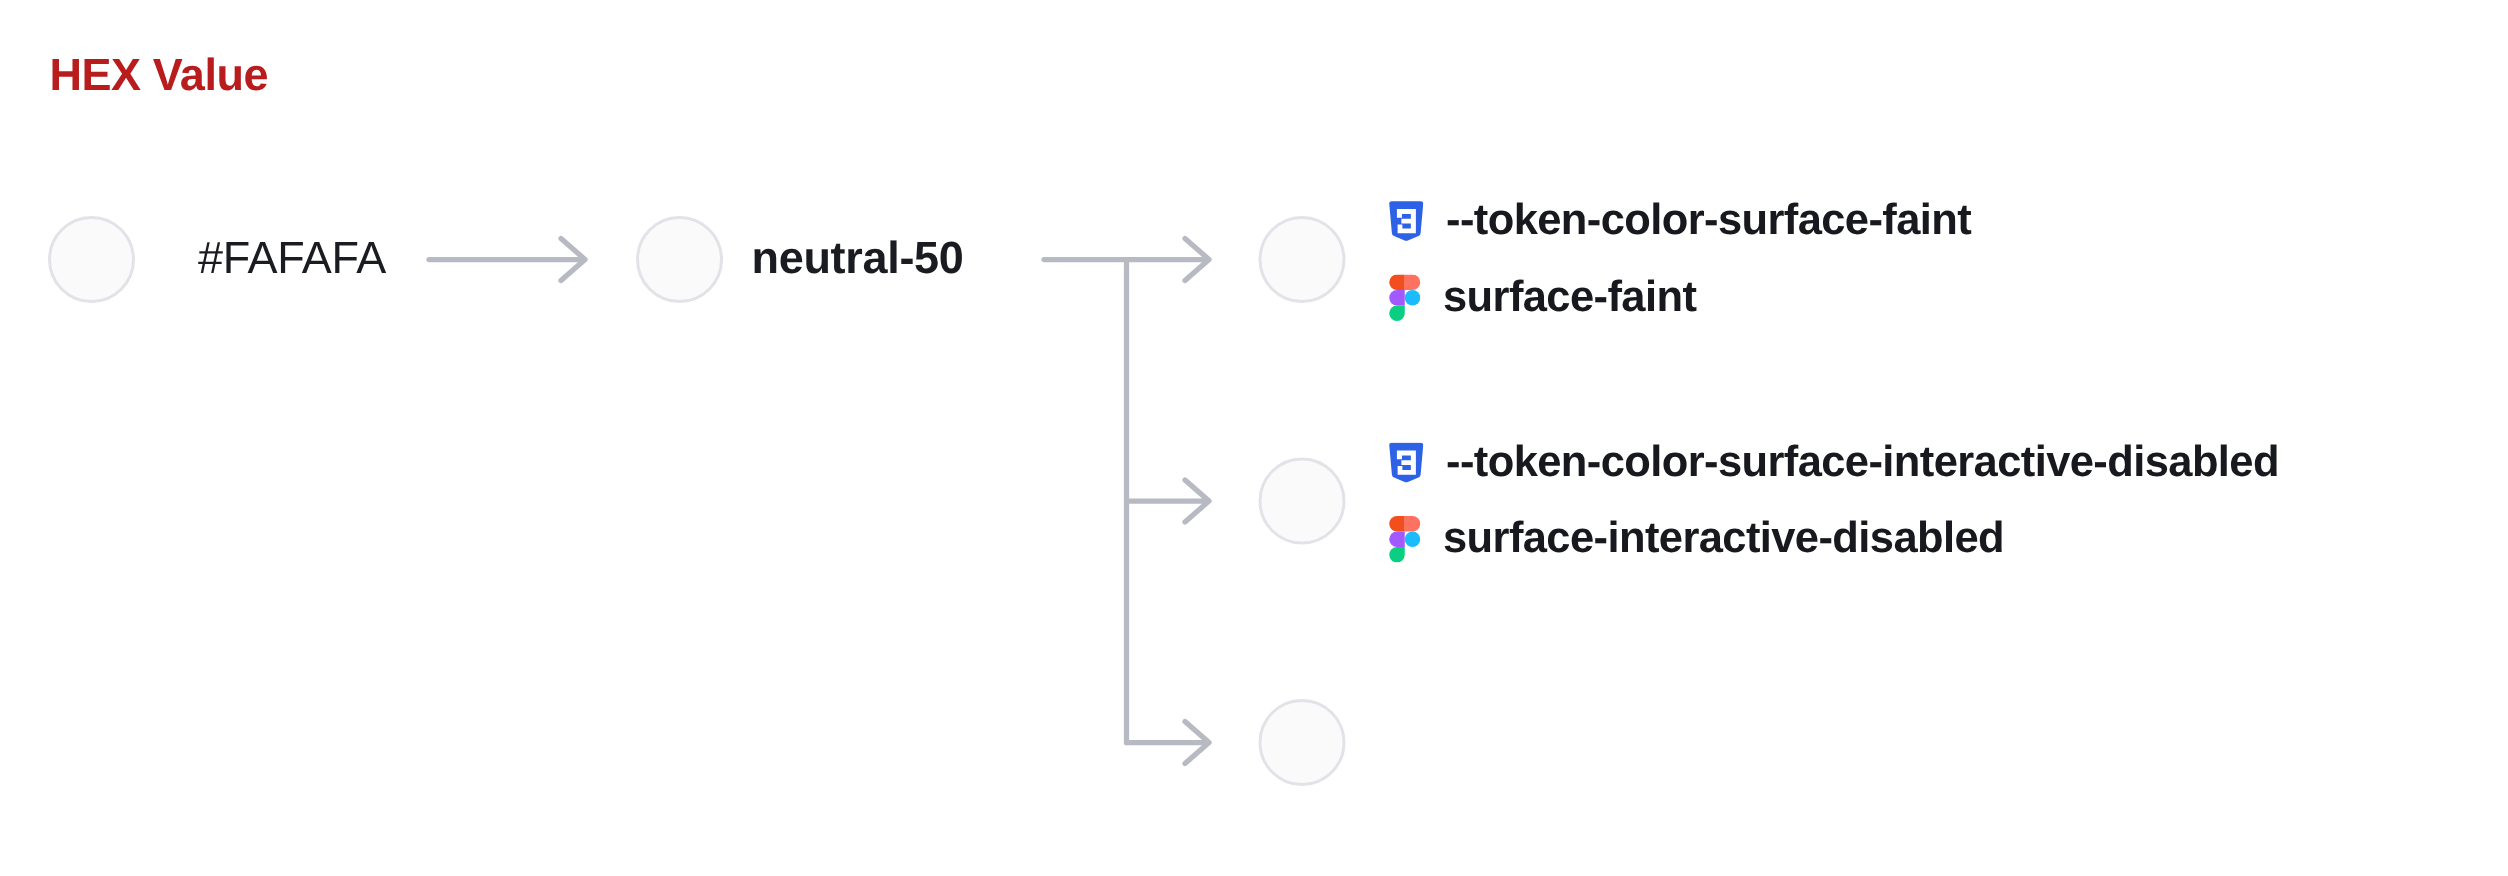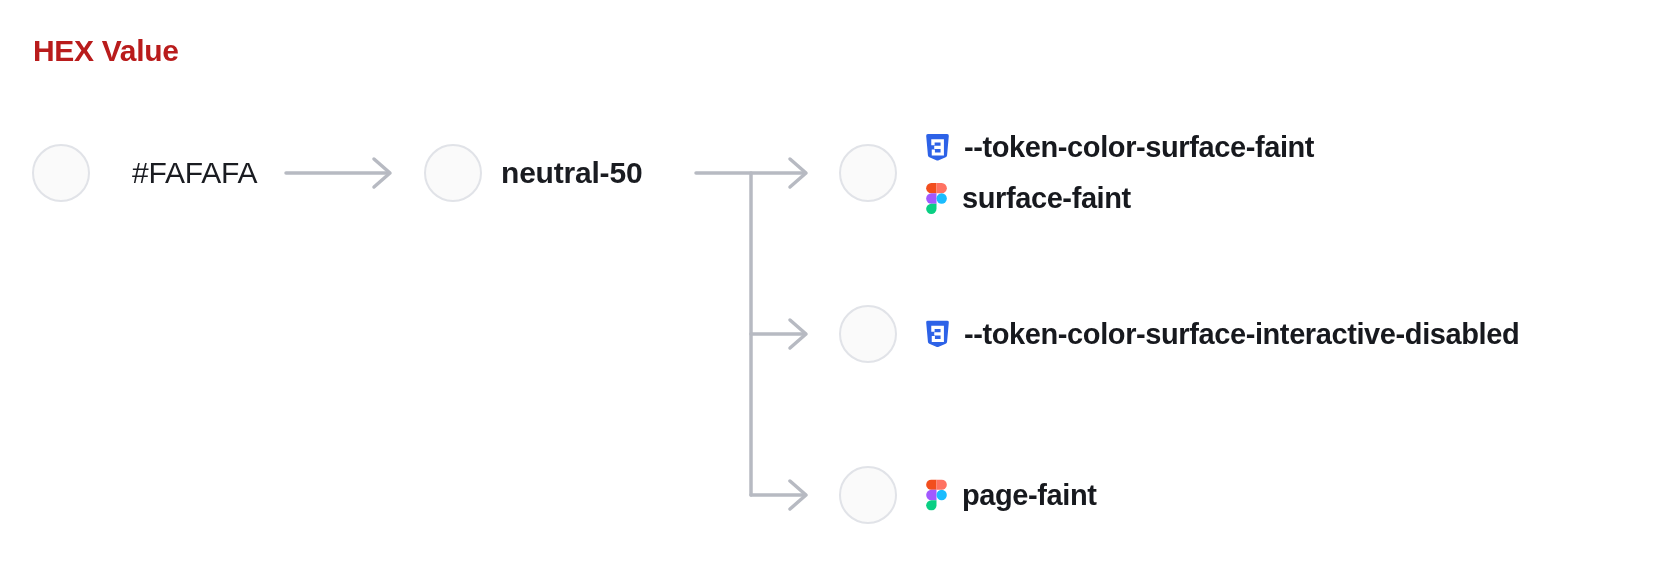--- a/index.html
+++ b/index.html
@@ -141,28 +141,28 @@
   </div>
 
   <div class="semantic-row" style="top:334px;">
     <div class="token-line">
       <svg class="icon-css" viewBox="0 0 24 28">
         <path fill="#2D62E7" d="M2 0 H22 Q24 0 23.8 2 L22 22.1 Q21.9 23.7 20.5 24.3 L12.7 27.5 Q12 27.8 11.3 27.5 L3.5 24.3 Q2.1 23.7 2 22.1 L0.2 2 Q0 0 2 0 Z"></path>
         <path fill="#ffffff" d="M5.5 5.5 H18.7 V8.9 H9 V11.6 H5.5 Z M8.6 12.3 H18.7 V15.5 H8.6 Z M15.2 5.5 H18.7 V22.4 H15.2 Z M6 16.2 H9.3 V19.1 H18.7 V22.4 H6 Z"></path>
       </svg>
       <span class="token-text">--token-color-surface-interactive-disabled</span>
     </div>
-  </div>
-
-  <div class="semantic-row" style="top:495px;">
     <div class="token-line">
       <svg class="icon-figma" viewBox="0 0 38 57">
         <path fill="#F24E1E" d="M19 0H9.5a9.5 9.5 0 0 0 0 19H19V0Z"></path>
         <path fill="#FF7262" d="M19 0h9.5a9.5 9.5 0 1 1 0 19H19V0Z"></path>
         <path fill="#A259FF" d="M19 19H9.5a9.5 9.5 0 0 0 0 19H19V19Z"></path>
         <circle fill="#1ABCFE" cx="28.5" cy="28.5" r="9.5"></circle>
         <path fill="#0ACF83" d="M9.5 38a9.5 9.5 0 1 0 9.5 9.5V38H9.5Z"></path>
       </svg>
-      <span class="token-text">page-faint</span>
+      <span class="token-text">surface-interactive-disabled</span>
     </div>
+  </div>
+
+  <div class="semantic-row" style="top:495px;">
   </div>
 
 </div>
 
 </body></html>

